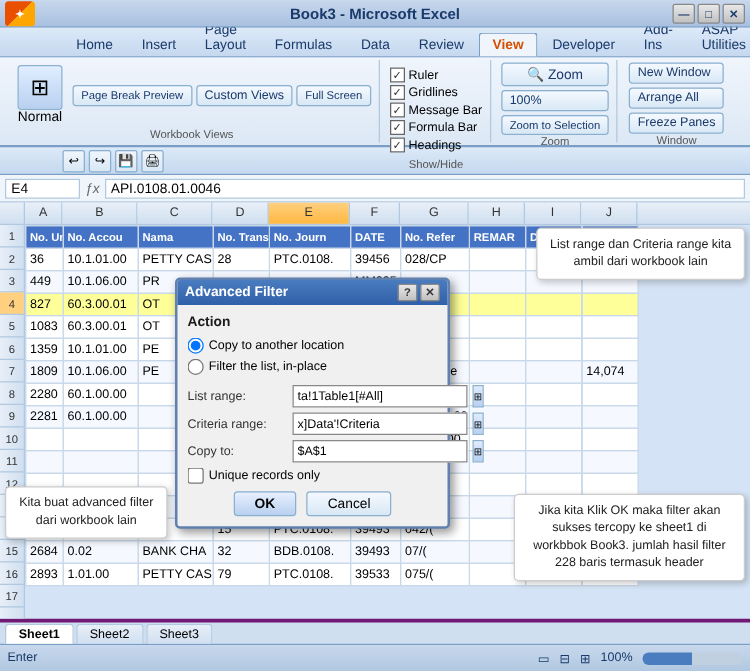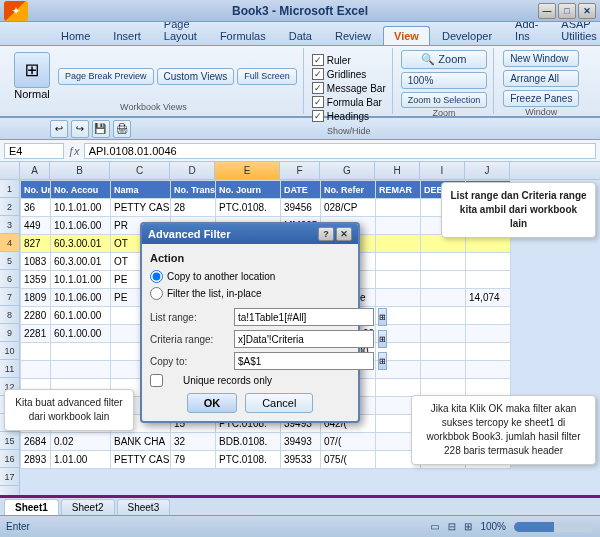--- a/index.html
+++ b/index.html
@@ -406,21 +406,21 @@
       width: 18px; height: 18px;
       background: linear-gradient(to bottom, #e0ecff, #b8d0f0);
       border: 1px solid #8ab0d0;
       display: flex; align-items: center; justify-content: center;
       cursor: pointer;
       font-size: 8px;
     }
     .dialog-check-row {
       display: flex;
       align-items: center;
-      gap: 20px;
+      gap: 4px;
       margin: 4px 0;
       font-size: 10px;
     }
     .dialog-action-btns {
       display: flex;
       justify-content: center;
       gap: 8px;
       margin-top: 6px;
     }
     .dialog-action-btn {
@@ -453,22 +453,21 @@
     .callout-left {
       position: absolute;
       left: 4px;
       bottom: 64px;
       width: 130px;
     }
     .callout-top-right {
       position: absolute;
       right: 4px;
       top: 20px;
-      width: 155px;
-      font-weight: bold;
+      width: 167px;
     }
     .callout-bottom-right {
       position: absolute;
       right: 4px;
       bottom: 30px;
       width: 185px;
     }
 
     
     .corner-cell {

